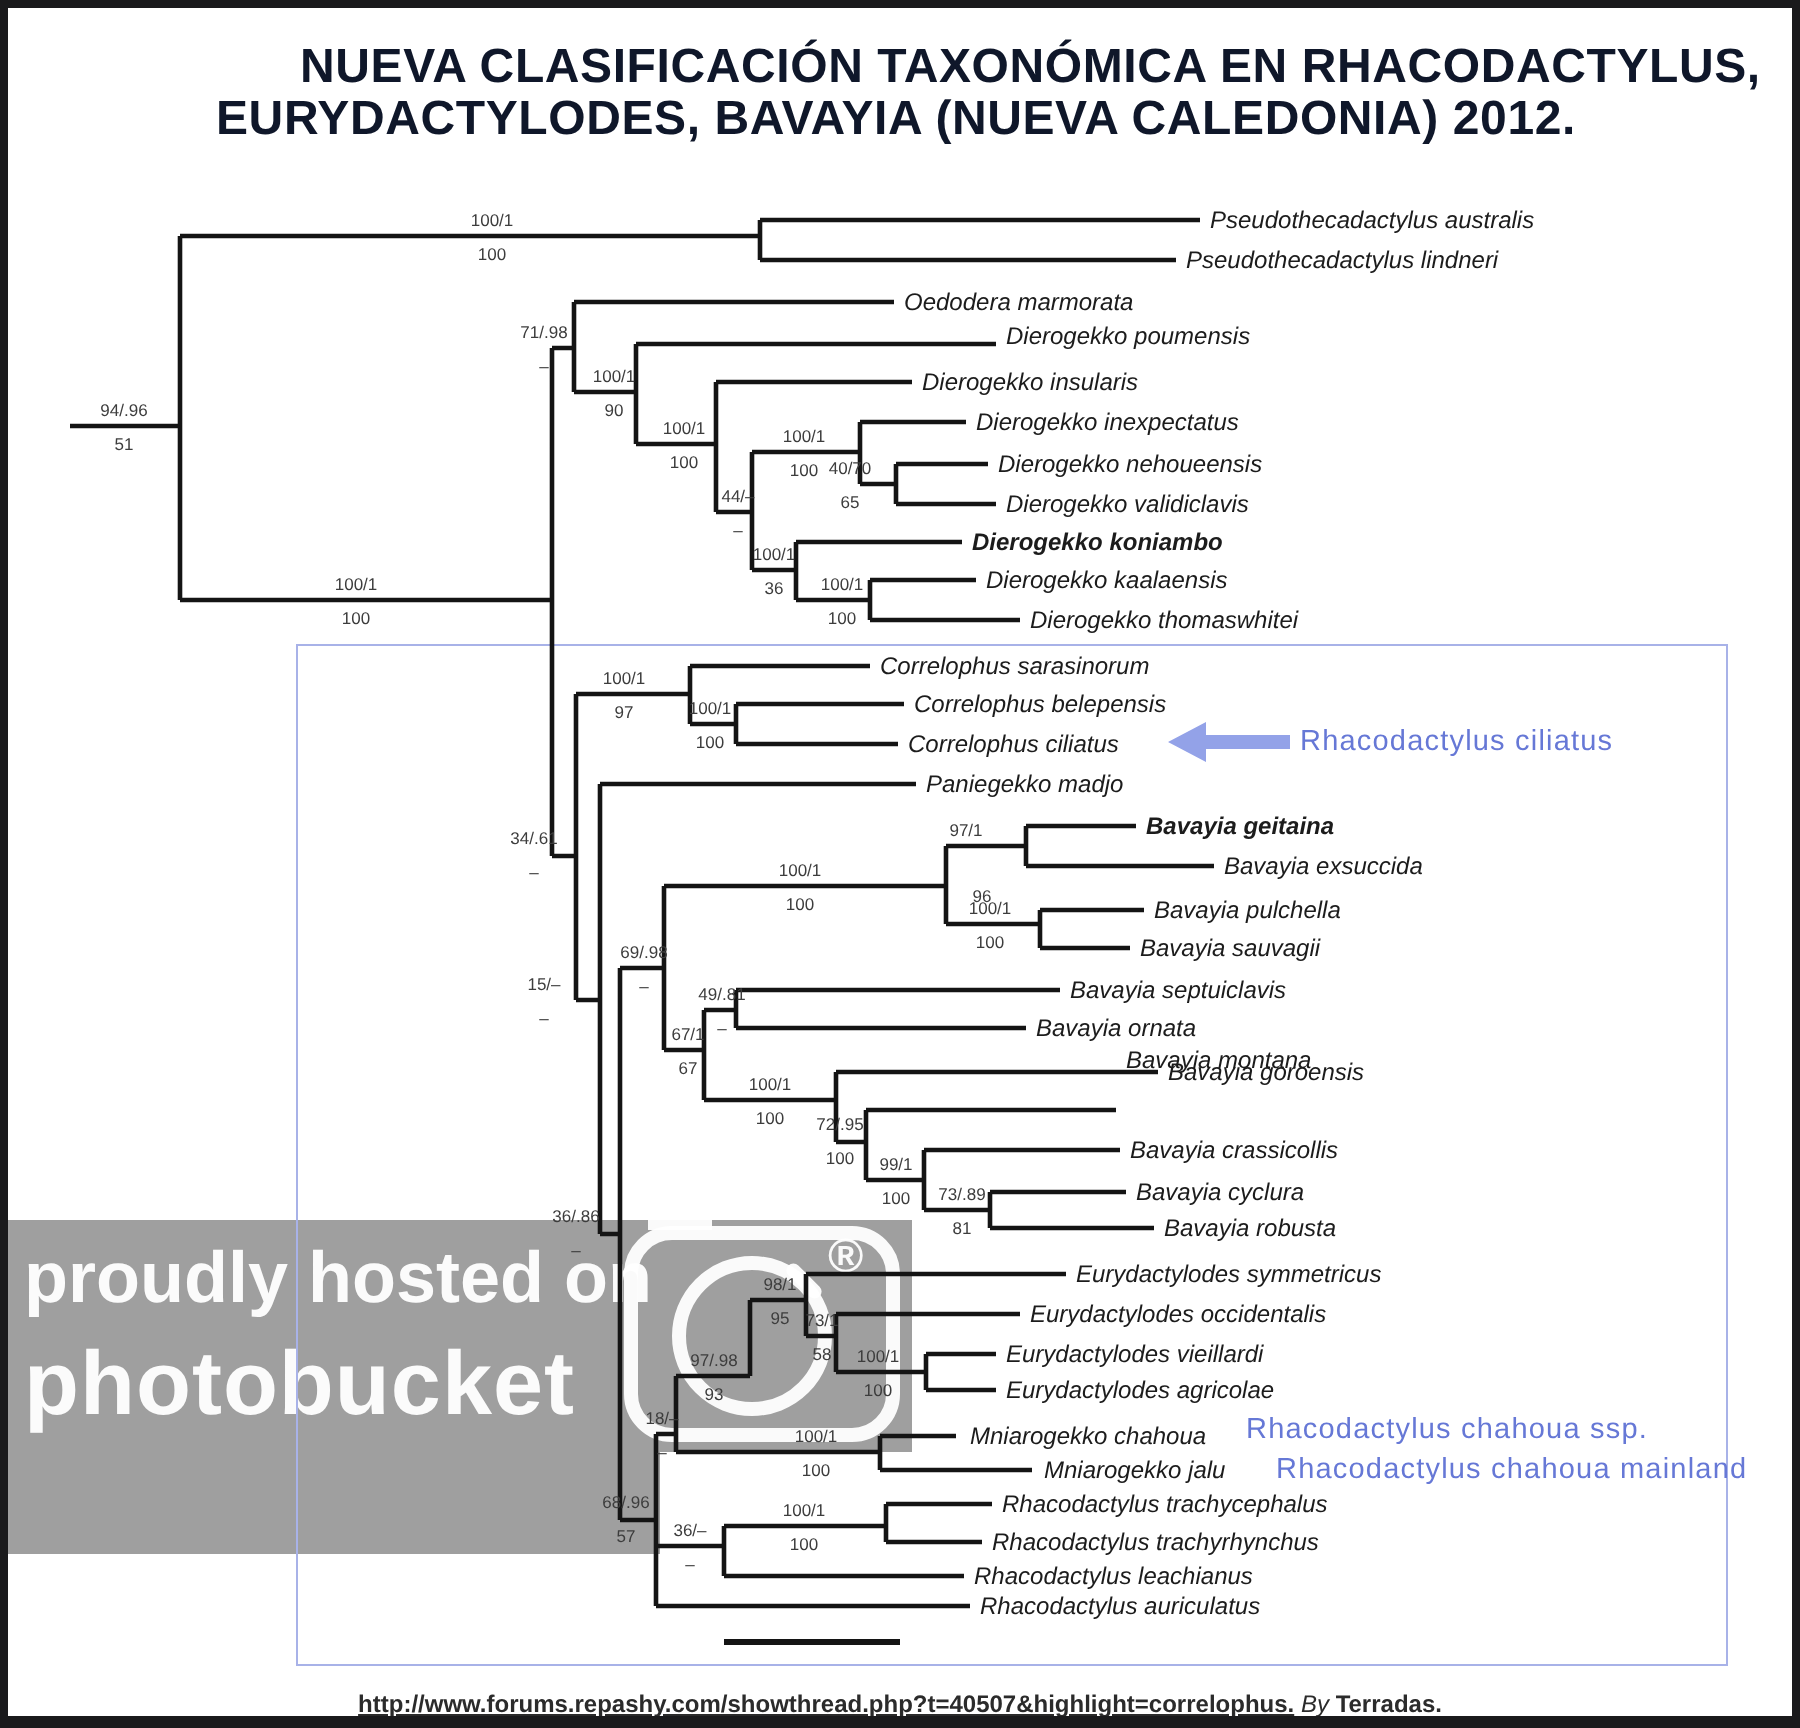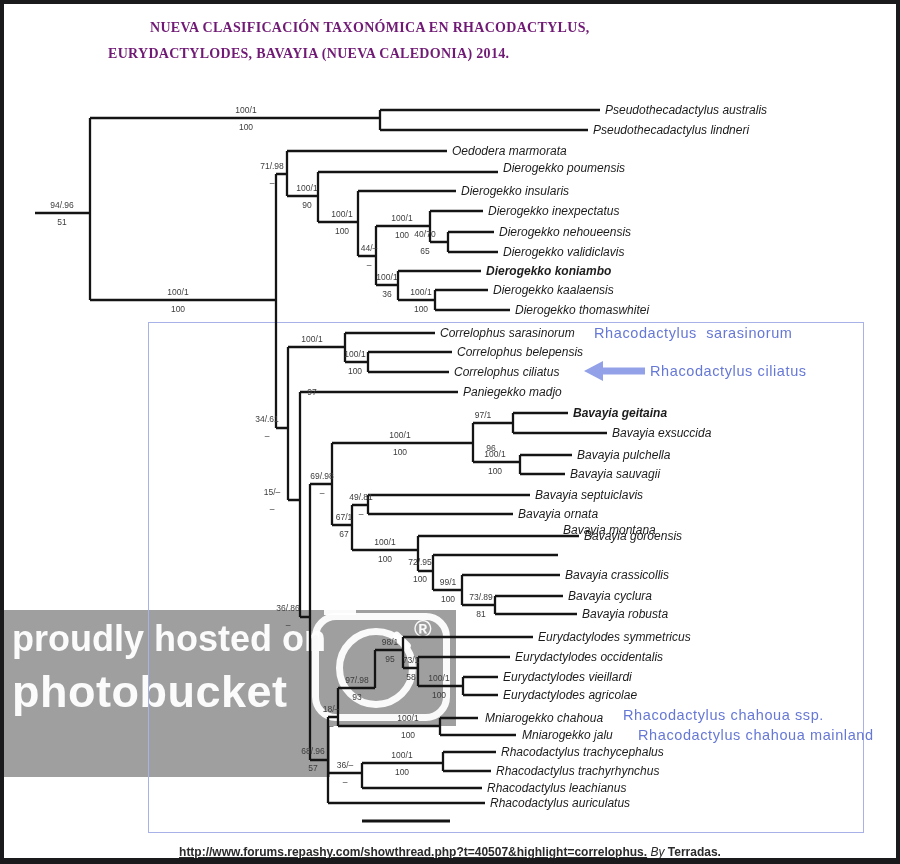--- a/index.html
+++ b/index.html
@@ -1,21 +1,21 @@
 <!DOCTYPE html>
 <html><head>
 <meta charset="utf-8">
 <style>
   html,body{margin:0;padding:0;background:#e8e8e8;}
   .frame{position:relative;width:900px;height:864px;background:#ffffff;overflow:hidden;
          font-family:"Liberation Sans",sans-serif;}
   .border-overlay{position:absolute;inset:0;border:4px solid #1a1a1c;border-bottom-width:6px;
                   pointer-events:none;z-index:10;}
-  .title-line{position:absolute;font-weight:bold;font-size:14px;letter-spacing:.3px;color:#701a75;
-              white-space:nowrap;z-index:5;font-family:Liberation Serif, serif;}
+  .title-line{position:absolute;font-weight:bold;font-size:24px;letter-spacing:.3px;color:#0f172a;
+              white-space:nowrap;z-index:5;}
   #title1{left:150px;top:20px;}
   #title2{left:108px;top:46px;}
 
   
   .wm-band{position:absolute;background:rgba(146,146,146,.88);z-index:1;}
   #wm-band-a{left:0;top:610px;width:456px;height:116px;}
   #wm-band-b{left:0;top:726px;width:330px;height:51px;}
   .wm-text{position:absolute;color:rgba(255,255,255,.96);z-index:1;white-space:nowrap;
            transform:translateY(-50%);font-weight:bold;}
   #wm-line1{left:12px;top:639px;font-size:36px;}
@@ -52,21 +52,21 @@
   #footer .url{font-weight:bold;text-decoration:underline;}
   #footer .by{font-style:italic;}
   #footer .author{font-weight:bold;}
 </style>
 </head>
 <body>
 
 <div class="frame">
 
   <div class="title-line" id="title1">NUEVA CLASIFICACIÓN TAXONÓMICA EN RHACODACTYLUS,</div>
-  <div class="title-line" id="title2">EURYDACTYLODES, BAVAYIA (NUEVA CALEDONIA) 2014.</div>
+  <div class="title-line" id="title2">EURYDACTYLODES, BAVAYIA (NUEVA CALEDONIA) 2012.</div>
 
   <div class="wm-band" id="wm-band-a"></div>
   <div class="wm-band" id="wm-band-b"></div>
   <div class="wm-text" id="wm-line1">proudly hosted on</div>
   <div class="wm-text" id="wm-line2">photobucket</div>
   <div class="cam-part" id="cam-body"></div>
   <div class="cam-part" id="cam-lens"></div>
   <div class="cam-part" id="cam-flash"></div>
   <div class="cam-part" id="cam-glint"></div>
   <span id="cam-reg">®</span>
@@ -132,21 +132,21 @@
       <span class="support" style="left: 369px; top: 265px;">–</span>
       <span class="support" style="left: 402px; top: 218px;">100/1</span>
       <span class="support" style="left: 402px; top: 235px;">100</span>
       <span class="support" style="left: 425px; top: 234px;">40/70</span>
       <span class="support" style="left: 425px; top: 251px;">65</span>
       <span class="support" style="left: 387px; top: 277px;">100/1</span>
       <span class="support" style="left: 387px; top: 294px;">36</span>
       <span class="support" style="left: 421px; top: 292px;">100/1</span>
       <span class="support" style="left: 421px; top: 309px;">100</span>
       <span class="support" style="left: 312px; top: 339px;">100/1</span>
-      <span class="support" style="left: 312px; top: 356px; margin-top: 36px;">97</span>
+      <span class="support" style="left: 312px; top: 356px;">97</span>
       <span class="support" style="left: 355px; top: 354px;">100/1</span>
       <span class="support" style="left: 355px; top: 371px;">100</span>
       <span class="support" style="left: 267px; top: 419px;">34/.61</span>
       <span class="support" style="left: 267px; top: 436px;">–</span>
       <span class="support" style="left: 272px; top: 492px;">15/–</span>
       <span class="support" style="left: 272px; top: 509px;">–</span>
       <span class="support" style="left: 322px; top: 476px;">69/.98</span>
       <span class="support" style="left: 322px; top: 493px;">–</span>
       <span class="support" style="left: 288px; top: 608px;">36/.86</span>
       <span class="support" style="left: 288px; top: 625px;">–</span>
@@ -181,21 +181,20 @@
       <span class="support" style="left: 439px; top: 678px;">100/1</span>
       <span class="support" style="left: 439px; top: 695px;">100</span>
       <span class="support" style="left: 408px; top: 718px;">100/1</span>
       <span class="support" style="left: 408px; top: 735px;">100</span>
       <span class="support" style="left: 345px; top: 765px;">36/–</span>
       <span class="support" style="left: 345px; top: 782px;">–</span>
       <span class="support" style="left: 402px; top: 755px;">100/1</span>
       <span class="support" style="left: 402px; top: 772px;">100</span>
     </div>
 
-  <div class="blue-note" id="note-sarasinorum">Rhacodactylus  sarasinorum</div>
   <div class="blue-note" id="note-ciliatus">Rhacodactylus ciliatus</div>
   <div class="blue-note" id="note-chahoua-ssp">Rhacodactylus chahoua ssp.</div>
   <div class="blue-note" id="note-chahoua-mainland">Rhacodactylus chahoua mainland</div>
 
   <div id="footer">
     <span class="url">http://www.forums.repashy.com/showthread.php?t=40507&amp;highlight=correlophus.</span>
     <span class="by">By</span>
     <span class="author">Terradas.</span>
   </div>
 

